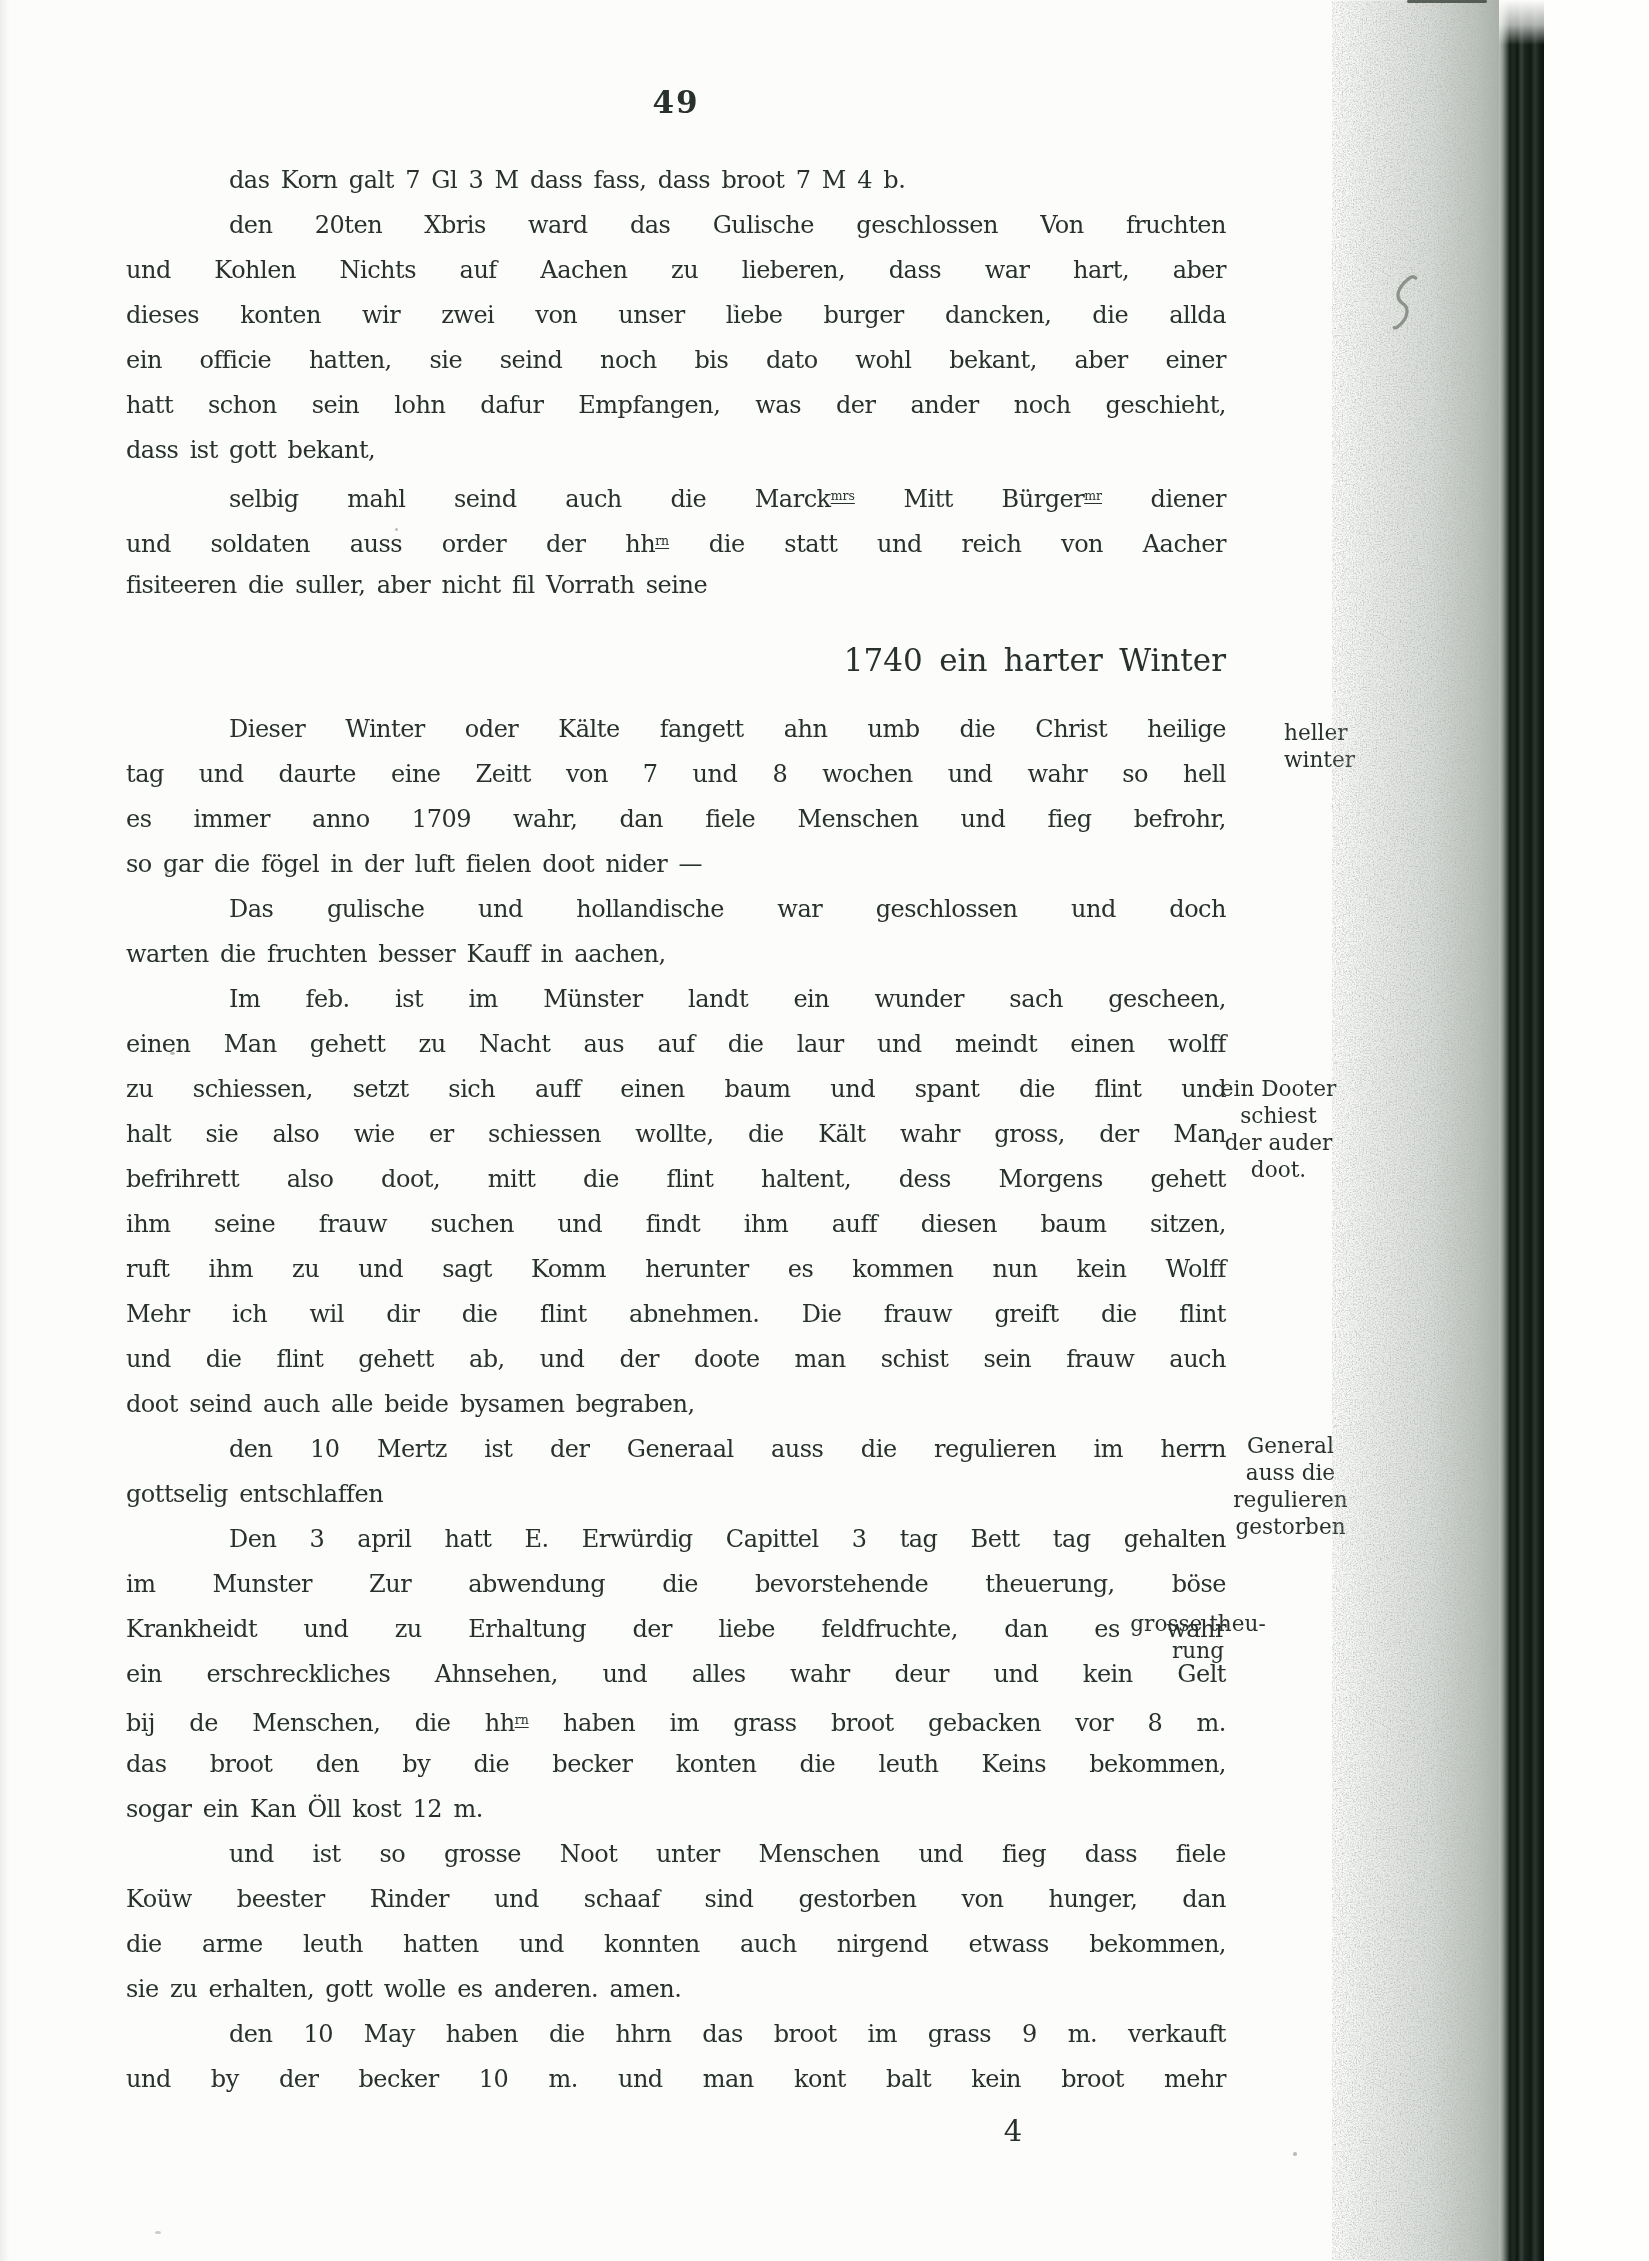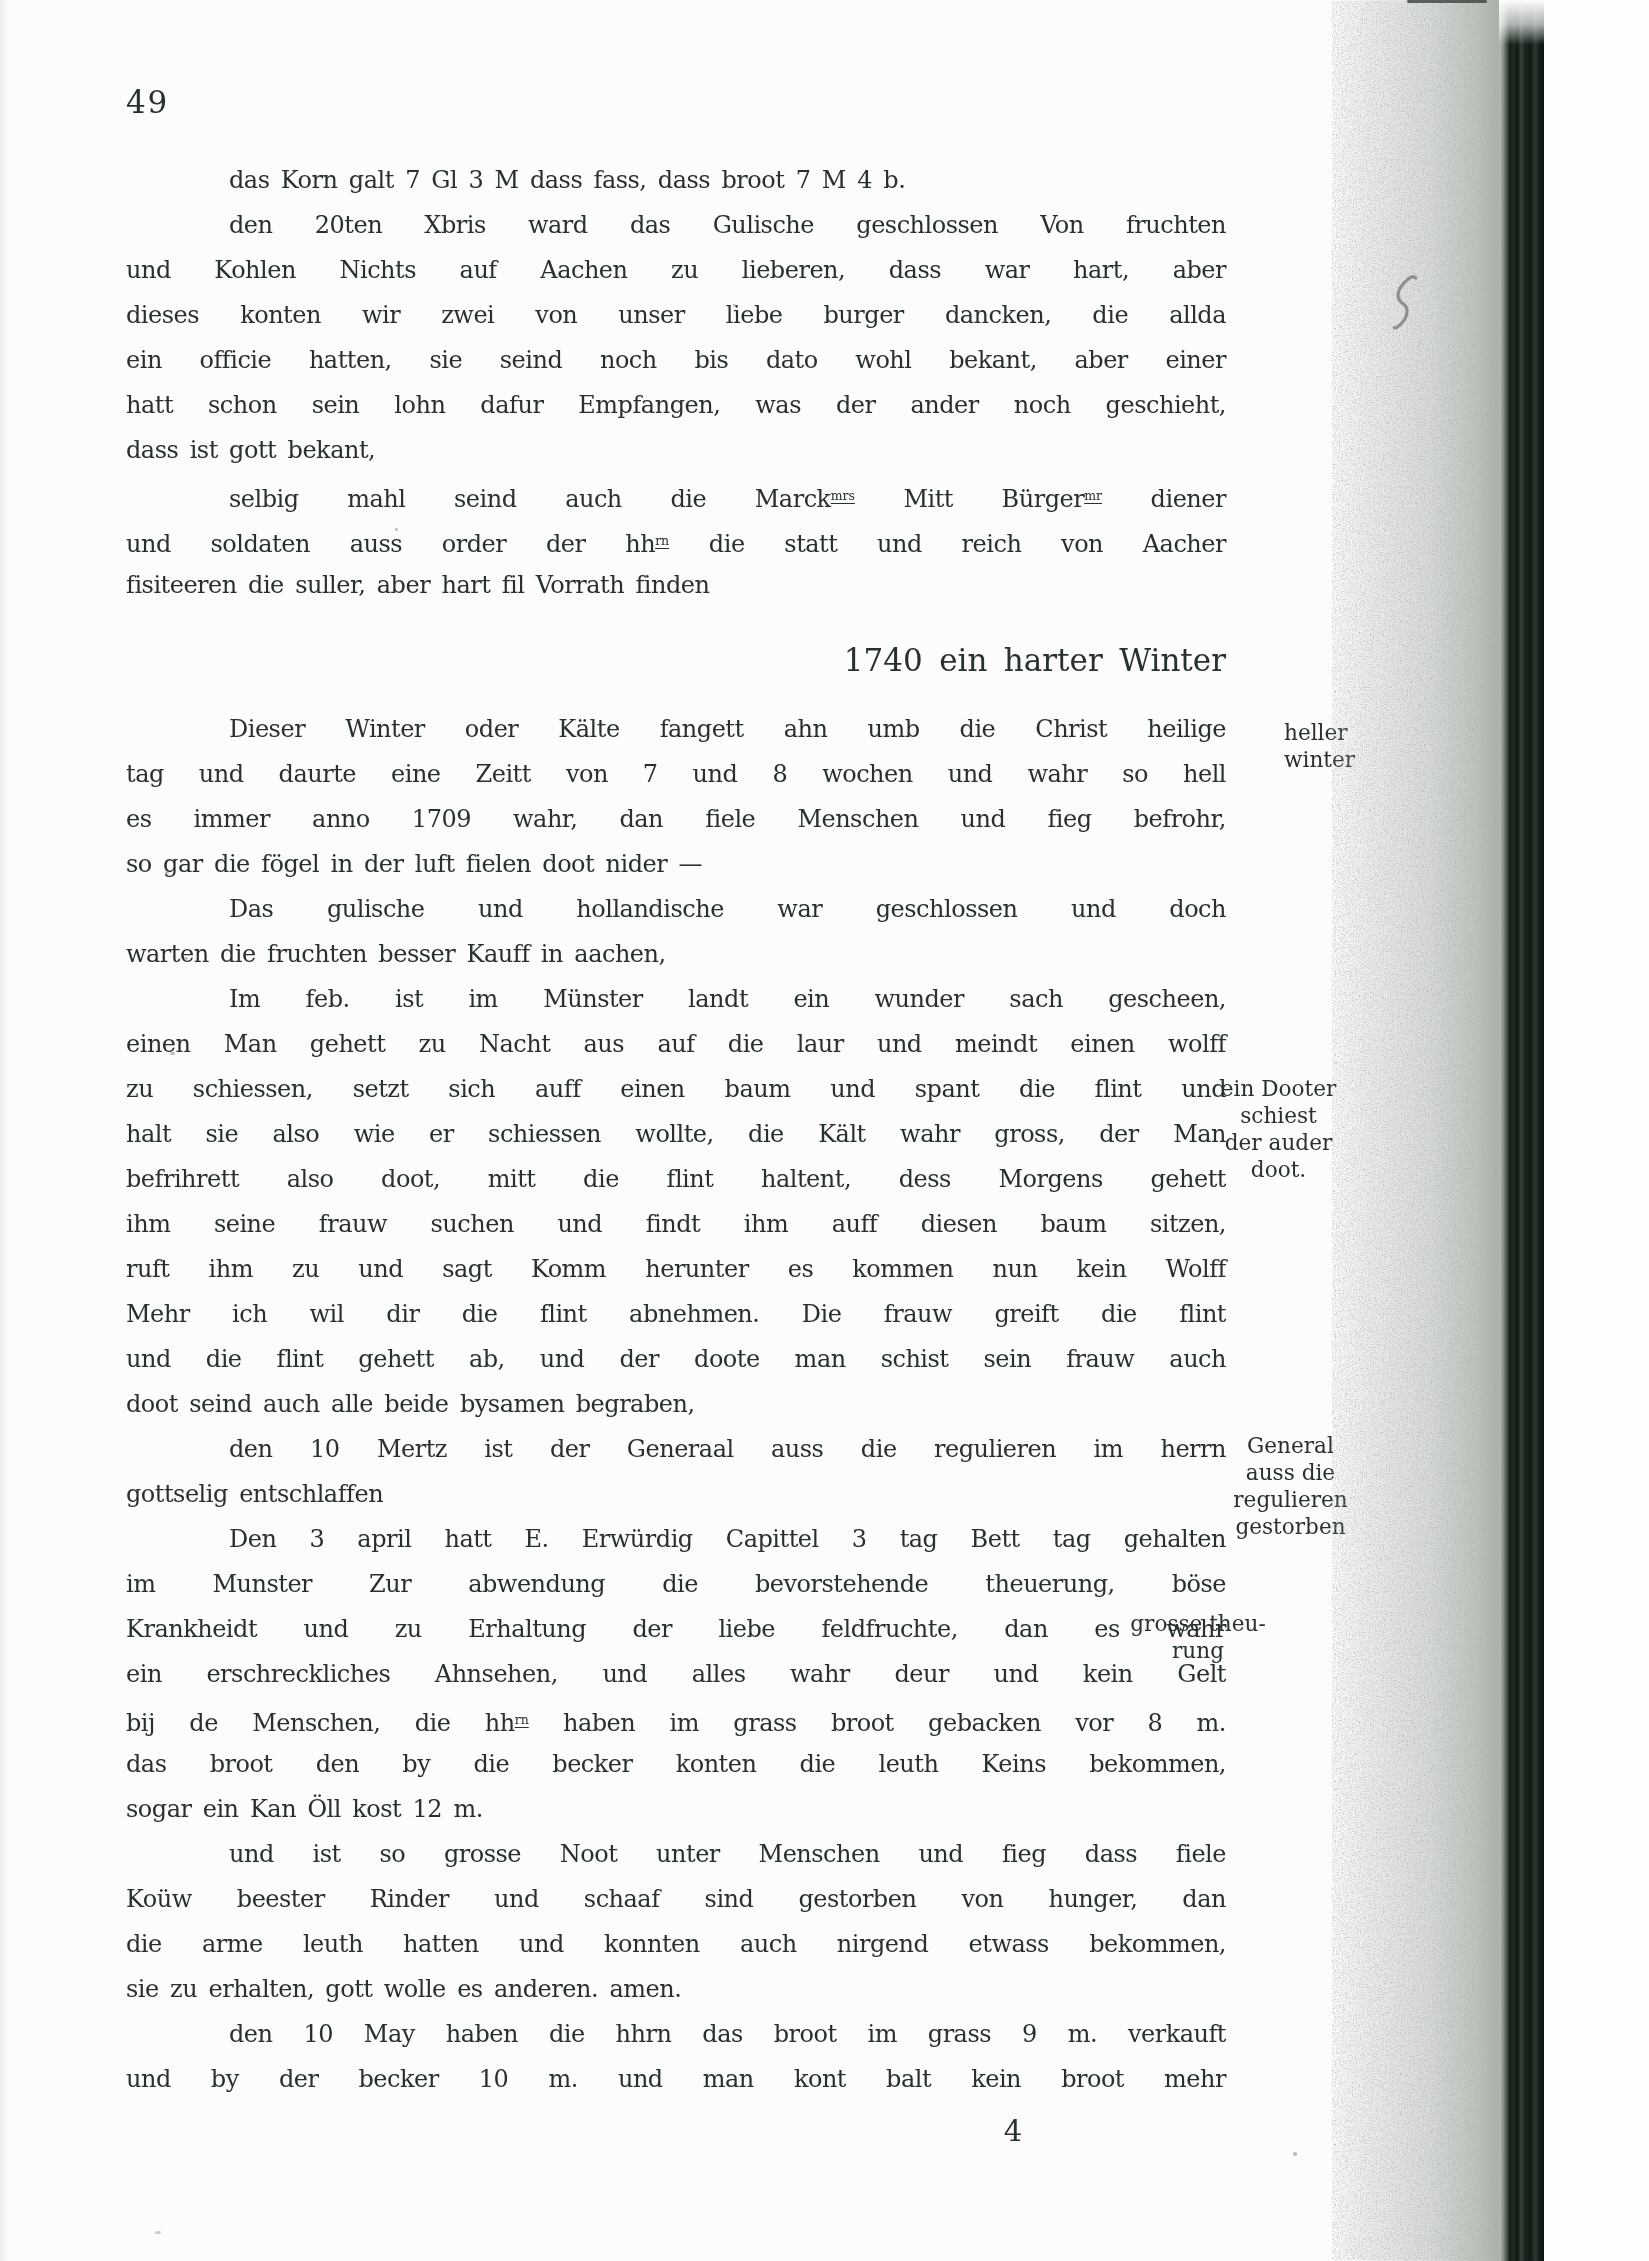--- a/index.html
+++ b/index.html
@@ -21,21 +21,21 @@
   }
   .line.ind{padding-left:103px;}
   .line.just{text-align:justify;text-align-last:justify;}
   .sup{
     font-size:0.52em;vertical-align:0.55em;
     text-decoration:underline;text-decoration-thickness:1.4px;text-underline-offset:3.3px;
     letter-spacing:0;
   }
   #page-number{
     position:absolute;left:126px;top:80px;width:1100px;height:45px;
-    text-align:left;font-size:31px;line-height:45px;letter-spacing:1.9px;
+    text-align:center;font-size:31px;line-height:45px;letter-spacing:1.9px;font-weight:bold;
   }
   #section-heading{
     position:absolute;left:126px;top:638px;width:1100px;height:45px;
     text-align:right;font-size:31px;line-height:45px;word-spacing:6.6px;
   }
   #opening-lines{top:158px;}
   #main-lines{top:707px;}
   #signature-mark{
     position:absolute;left:966px;top:2110px;width:94px;height:42px;
     text-align:center;font-size:29px;line-height:42px;
@@ -94,21 +94,21 @@
   <div id="opening-lines" class="textcol">
       <div class="line ind">das Korn galt 7 Gl 3 M dass fass, dass broot 7 M 4 b.</div>
       <div class="line ind just">den 20ten Xbris ward das Gulische geschlossen Von fruchten</div>
       <div class="line just">und Kohlen Nichts auf Aachen zu lieberen, dass war hart, aber</div>
       <div class="line just">dieses konten wir zwei von unser liebe burger dancken, die allda</div>
       <div class="line just">ein officie hatten, sie seind noch bis dato wohl bekant, aber einer</div>
       <div class="line just">hatt schon sein lohn dafur Empfangen, was der ander noch geschieht,</div>
       <div class="line">dass ist gott bekant,</div>
       <div class="line ind just">selbig mahl seind auch die Marck<span class="sup">mrs</span> Mitt Bürger<span class="sup">mr</span> diener</div>
       <div class="line just">und soldaten auss order der hh<span class="sup">rn</span> die statt und reich von Aacher</div>
-      <div class="line">fisiteeren die suller, aber hart fil Vorrath finden</div>
+      <div class="line">fisiteeren die suller, aber nicht fil Vorrath seine</div>
     </div>
 
   <div id="section-heading">1740 ein harter Winter</div>
 
   <div id="main-lines" class="textcol">
       <div class="line ind just">Dieser Winter oder Kälte fangett ahn umb die Christ heilige</div>
       <div class="line just">tag und daurte eine Zeitt von 7 und 8 wochen und wahr so hell</div>
       <div class="line just">es immer anno 1709 wahr, dan fiele Menschen und fieg befrohr,</div>
       <div class="line">so gar die fögel in der luft fielen doot nider —</div>
       <div class="line ind just">Das gulische und hollandische war geschlossen und doch</div>

